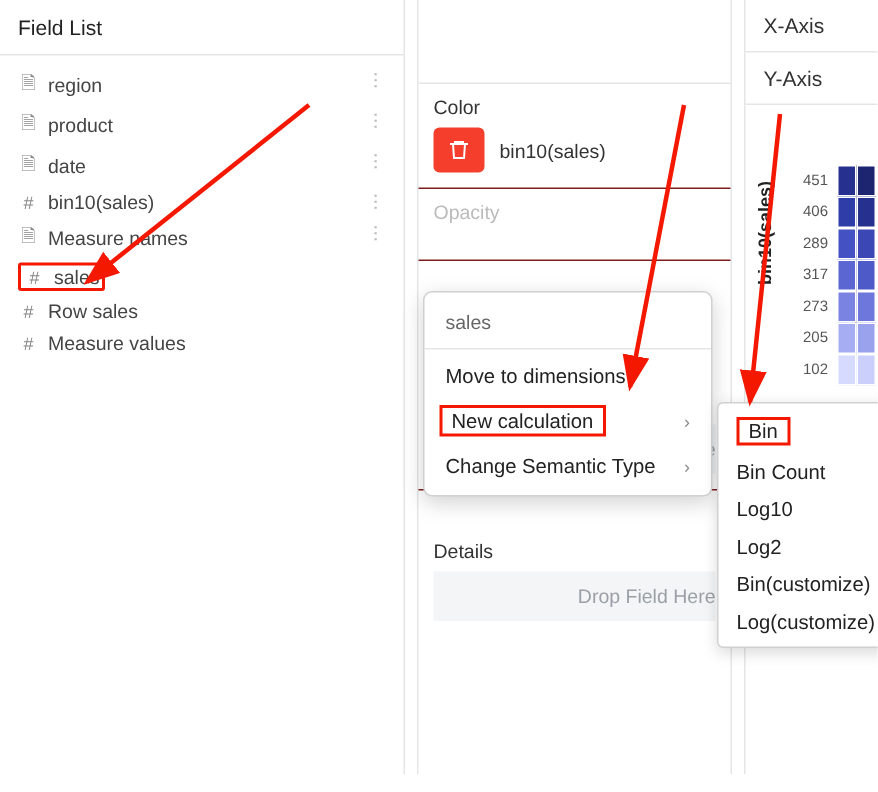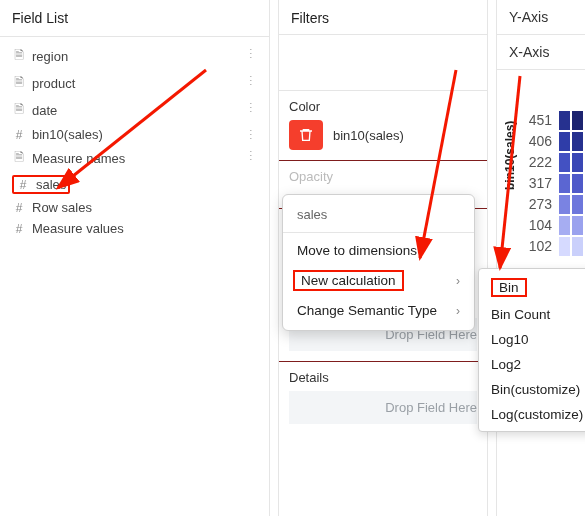--- a/index.html
+++ b/index.html
@@ -148,21 +148,21 @@
   .bin-box {
     border:2px solid #f41800;
     display:inline-block;
     padding: 0 6px;
   }
   .right-title { padding:9px 12px; font-size:14px;}
   .chart-ticks {
     position:absolute;
     left: 528px;
     top: 110px;
-    font-size:14px;
+    font-size:10px;
     color:#555;
     line-height:21px;
     text-align:right;
     width:24px;
   }
   .chart-cells {
     position:absolute;
     left: 558px;
     top:110px;
     width:26px;
@@ -228,59 +228,58 @@
         <span>Row sales</span>
       </div>
       <div class="fl-item">
         <span class="ico">#</span>
         <span>Measure values</span>
       </div>
     </div>
 </div>
 
 <div class="col mid-col">
-  <div class="section-title" style="border-bottom:1px solid #e5e5e5;">Filters</div>
   <div style="height:56px; border-bottom:1px solid #e5e5e5;"></div>
   <div class="mid-section">
     <div class="mid-label">Color</div>
     <div class="color-pill">
       <div class="trash-btn">
         <svg width="16" height="16" viewBox="0 0 24 24" fill="none" stroke="#fff" stroke-width="2">
             <path d="M3 6h18M8 6V4h8v2M6 6l1 14h10l1-14"></path>
           </svg>
       </div>
       <span>bin10(sales)</span>
     </div>
   </div>
   <div class="mid-section" style="height:48px;">
     <div class="mid-label" style="color:#bbb;">Opacity</div>
   </div>
   <div style="height:80px;"></div>
   <div class="mid-section">
     <div class="mid-label">Shape</div>
     <div class="drop-field">Drop Field Here</div>
   </div>
-  <div class="mid-section" style="border-bottom:none;">
+  <div class="mid-section" style="border-bottom:none;margin-top:25px;">
     <div class="mid-label">Details</div>
     <div class="drop-field">Drop Field Here</div>
   </div>
 </div>
 
 <div class="col right-col">
+  <div class="right-title" style="border-bottom:1px solid #e5e5e5;">X-Axis</div>
   <div class="right-title" style="border-bottom:1px solid #e5e5e5;">Y-Axis</div>
-  <div class="right-title" style="border-bottom:1px solid #e5e5e5;">X-Axis</div>
 </div>
 
 <div class="chart-ticks" id="chart-ticks">
     <div>451</div>
     <div>406</div>
-    <div>222</div>
+    <div>289</div>
     <div>317</div>
     <div>273</div>
-    <div>104</div>
+    <div>205</div>
     <div>102</div>
   </div>
 <div class="chart-cells" id="chart-cells">
     <div class="crow">
       <div class="ccell" style="background: rgb(38, 49, 143);"></div>
       <div class="ccell" style="background: rgb(29, 36, 112);"></div>
     </div>
     <div class="crow">
       <div class="ccell" style="background: rgb(47, 61, 168);"></div>
       <div class="ccell" style="background: rgb(38, 49, 143);"></div>

